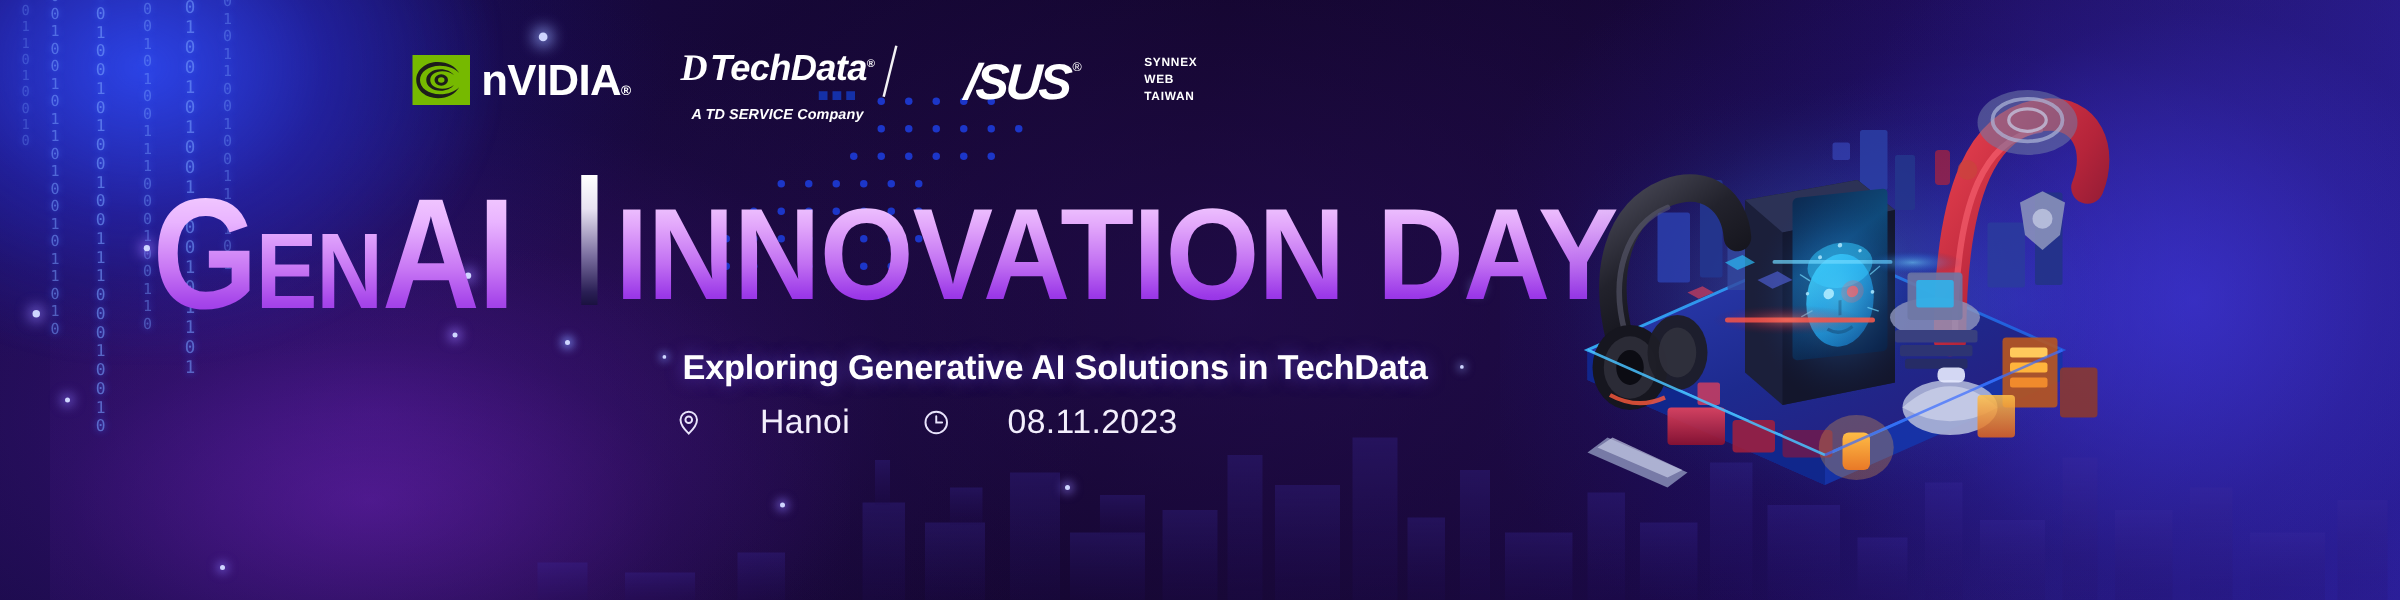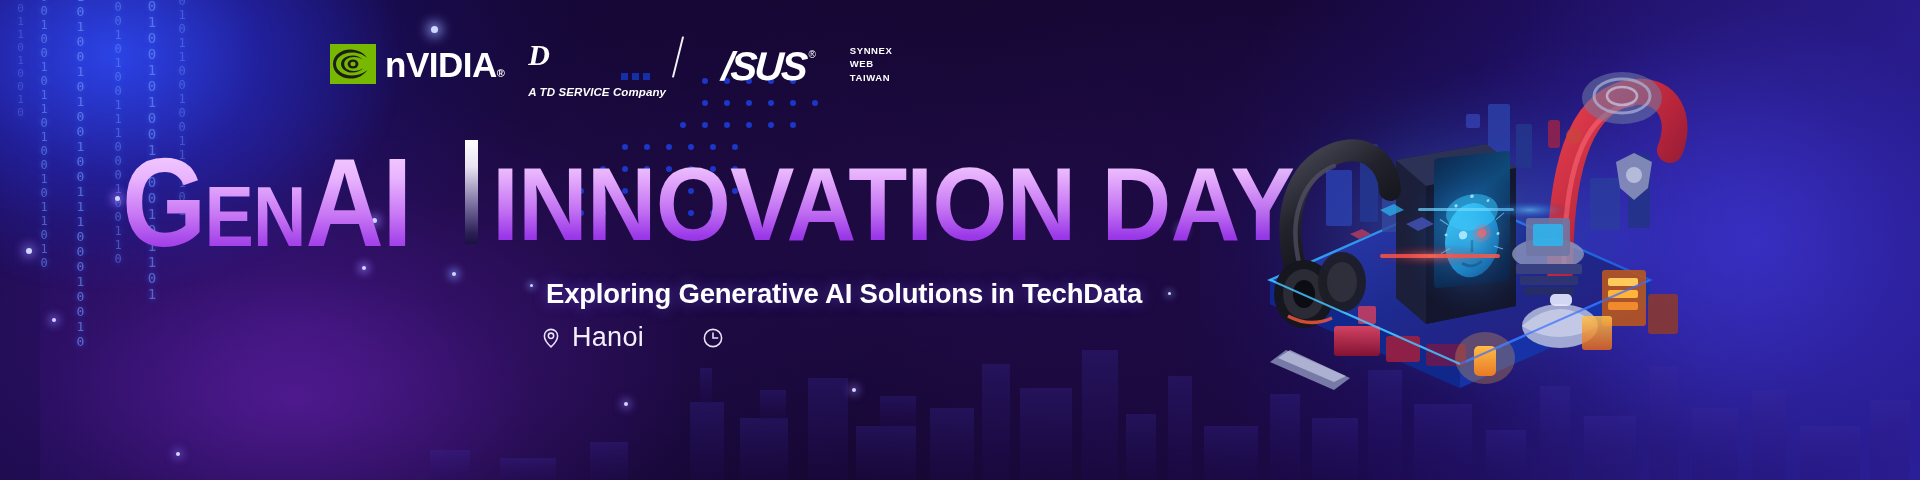--- a/index.html
+++ b/index.html
@@ -49,21 +49,21 @@
   .dotgrid{
     position:absolute; left:556px; top:78px; width:280px; height:150px;
     pointer-events:none;
   }
   .dot{ position:absolute; width:6px; height:6px; border-radius:50%; background:#1c36c8; }
   .star{ position:absolute; border-radius:50%; background:#cfd6ff; }
 
   
   .logos{
     position:absolute; left:330px; top:36px; height:64px;
-    display:flex; align-items:flex-start; gap:0;
+    display:flex; align-items:flex-start; gap:16px;
   }
   .logo-nvidia{ display:flex; align-items:center; gap:9px; margin-top:8px; }
   .nv-eye{
     width:46px; height:40px; background:#76b900; position:relative; flex:0 0 auto;
     display:flex; align-items:center; justify-content:center;
   }
   .nv-eye svg{ display:block; }
   .nv-word{
     color:#fff; font-size:35px; font-weight:bold; letter-spacing:-.5px;
     line-height:1; font-family:"Liberation Sans", sans-serif;
@@ -157,20 +157,21 @@
   }
 
   .meta{
     position:absolute; left:540px; top:322px;
     display:flex; align-items:center; gap:58px;
   }
   .meta-item{ display:flex; align-items:center; gap:10px; }
   .meta-item .txt{
     color:#f2eefc; font-size:27px; font-weight:normal; letter-spacing:.3px;
     white-space:nowrap;
+    margin-left:36px;
   }
   .ico{ width:22px; height:22px; flex:0 0 auto; display:block; }
 
   
   .art{
     position:absolute; left:1230px; top:58px; width:470px; height:360px;
   }
   .art svg{ display:block; }
 </style>
 </head>
@@ -312,20 +313,21 @@
           <ellipse cx="21" cy="17" rx="5.4" ry="4.6" fill="#1d1d1b"></ellipse>
           <ellipse cx="21" cy="17" rx="2.6" ry="2.2" fill="#76b900"></ellipse>
         </svg>
       </span>
       <span class="nv-word"><span>nVIDIA</span><span class="reg">®</span></span>
     </div>
 
     <div class="logo-td">
       <div class="td-row">
         <span class="td-mark">D</span>
+        <span class="td-word"><span>TechData</span><span class="td-sup">®</span></span>
         <span class="td-slash"></span>
       </div>
       <div class="td-sq">
           <i></i>
           <i></i>
           <i></i>
         </div>
       <div class="td-tag">A TD SERVICE Company</div>
     </div>
 
@@ -357,20 +359,21 @@
         <path d="M12 2.6c-4 0-7.2 3.2-7.2 7.1 0 5.3 7.2 12 7.2 12s7.2-6.7 7.2-12c0-3.9-3.2-7.1-7.2-7.1z" fill="none" stroke="#e8e2fb" stroke-width="1.7"></path>
         <circle cx="12" cy="9.6" r="2.9" fill="none" stroke="#e8e2fb" stroke-width="1.7"></circle>
       </svg>
       <span class="txt">Hanoi</span>
     </div>
     <div class="meta-item">
       <svg class="ico" viewBox="0 0 24 24" aria-hidden="true">
         <circle cx="12" cy="12" r="9.4" fill="none" stroke="#e8e2fb" stroke-width="1.7"></circle>
         <path d="M12 6.6V12h5.1" fill="none" stroke="#e8e2fb" stroke-width="1.7" stroke-linecap="round"></path>
       </svg>
+      <span class="txt">08.11.2023</span>
     </div>
   </div>
 
   <div class="art">
     <svg width="470" height="360" viewBox="0 0 470 360" aria-hidden="true">
       <defs>
         <linearGradient id="gBase" x1="0" y1="0" x2="1" y2="1">
           <stop offset="0%" stop-color="#2f3fb8"></stop>
           <stop offset="50%" stop-color="#1d2a8e"></stop>
           <stop offset="100%" stop-color="#2a1a7a"></stop>

